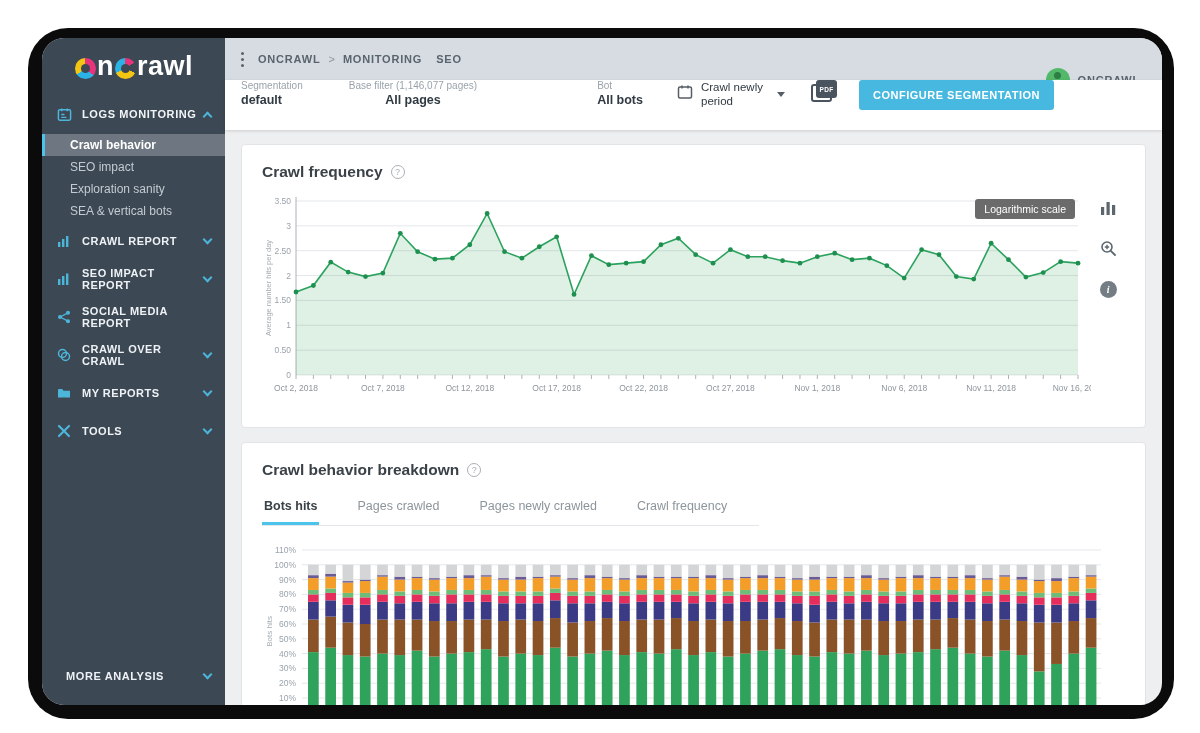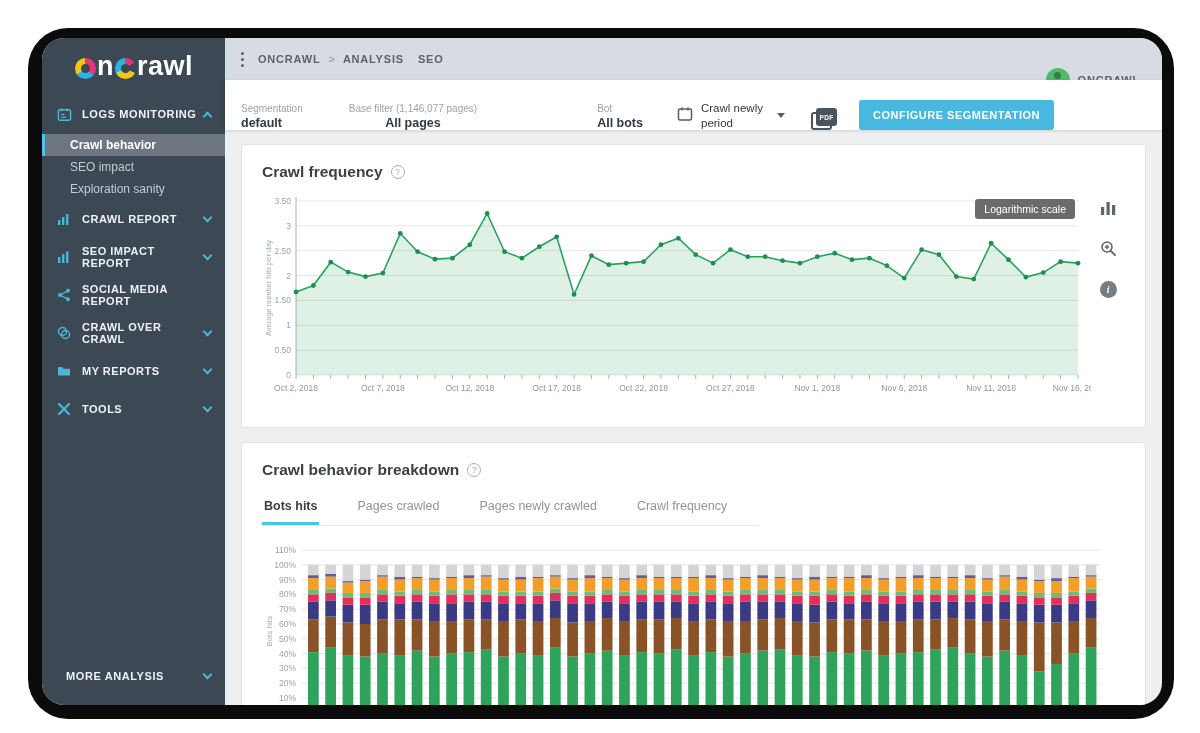--- a/index.html
+++ b/index.html
@@ -37,21 +37,21 @@
   .crumb-sep { margin:0 8px; color:#8a949d; font-size:11px; }
   .crumb-gap { margin-left:14px; }
   .topbar-right { margin-left:auto; display:flex; align-items:center; gap:30px;flex-direction:column; }
   .help-link { font-size:11px; font-weight:bold; letter-spacing:.8px; color:#59646e; cursor:pointer; }
   .account { display:flex; align-items:center; gap:8px; cursor:pointer; }
   .avatar { width:24px; height:24px; border-radius:50%; background:#53b96a; position:relative; overflow:hidden; }
   .avatar::before { content:""; position:absolute; left:8.5px; top:4px; width:7px; height:7px; border-radius:50%; background:#2e7d44; }
   .avatar::after { content:""; position:absolute; left:4.5px; top:13px; width:15px; height:10px; border-radius:50% 50% 0 0; background:#2e7d44; }
   .account .lbl { font-size:11px; font-weight:bold; letter-spacing:.8px; color:#59646e; }
 
-  .filterbar { height:50px; background:#ffffff; display:flex; align-items:flex-end; padding:0 16px; box-shadow:0 1px 3px rgba(0,0,0,.14); position:relative; z-index:5; }
+  .filterbar { height:50px; background:#ffffff; display:flex; align-items:flex-start; padding:0 16px; box-shadow:0 1px 3px rgba(0,0,0,.14); position:relative; z-index:5; }
   .f-field { margin-right:46px; }
   .f-label { font-size:10px; color:#9aa3ab; margin-bottom:2px; }
   .f-value { font-size:12.5px; font-weight:bold; color:#303a42; cursor:pointer; }
   .period { display:flex; align-items:center; gap:8px; margin-left:34px; cursor:pointer; }
   .period .txt { font-size:11.5px; color:#303a42; line-height:1.25; }
   .tri-down { width:0; height:0; border-left:4px solid transparent; border-right:4px solid transparent; border-top:5px solid #555e66; margin-left:6px; }
   .pdf-btn { margin-left:26px; cursor:pointer; position:relative; width:26px; height:22px; }
   .pdf-btn .sheet { position:absolute; right:0; top:0; width:21px; height:18px; background:#4a545e; border-radius:3px; color:#fff; font-size:6.5px; font-weight:bold; display:flex; align-items:center; justify-content:center; letter-spacing:.3px; }
   .pdf-btn .sheet2 { position:absolute; left:0; bottom:0; width:21px; height:18px; border:2px solid #4a545e; border-radius:3px; background:transparent; }
   .config-btn { margin-left:22px; background:#47b8e0; color:#fff; border:none; font-size:11px; font-weight:bold; letter-spacing:.5px; padding:9px 14px; border-radius:3px; cursor:pointer; font-family:"Liberation Sans",sans-serif; }
@@ -99,20 +99,21 @@
           </svg>
       </span>
       <span class="lbl">LOGS MONITORING</span>
       <span class="chev up"></span>
     </div>
 
     <nav class="subnav">
       <div class="subnav-item active">Crawl behavior</div>
       <div class="subnav-item">SEO impact</div>
       <div class="subnav-item">Exploration sanity</div>
+      <div class="subnav-item">SEA &amp; vertical bots</div>
     </nav>
 
     <div class="section-item">
       <span class="side-icon">
         <svg width="14" height="14" viewBox="0 0 14 14">
             <rect x="1" y="8" width="2.4" height="5" fill="#4db5da"></rect>
             <rect x="5" y="5" width="2.4" height="8" fill="#4db5da"></rect>
             <rect x="9" y="2" width="2.4" height="11" fill="#4db5da"></rect>
           </svg>
       </span>
@@ -181,21 +182,21 @@
   <div class="main">
 
     <header class="topbar">
       <span class="kebab">
           <i></i>
           <i></i>
           <i></i>
         </span>
       <span class="crumb">ONCRAWL</span>
       <span class="crumb-sep">&gt;</span>
-      <span class="crumb">ANALYSIS</span>
+      <span class="crumb">MONITORING</span>
       <span class="crumb crumb-gap">SEO</span>
       <div class="topbar-right">
         <span class="help-link">HELP</span>
         <div class="account">
           <span class="avatar"></span>
           <span class="lbl">ONCRAWL</span>
         </div>
       </div>
     </header>
 

